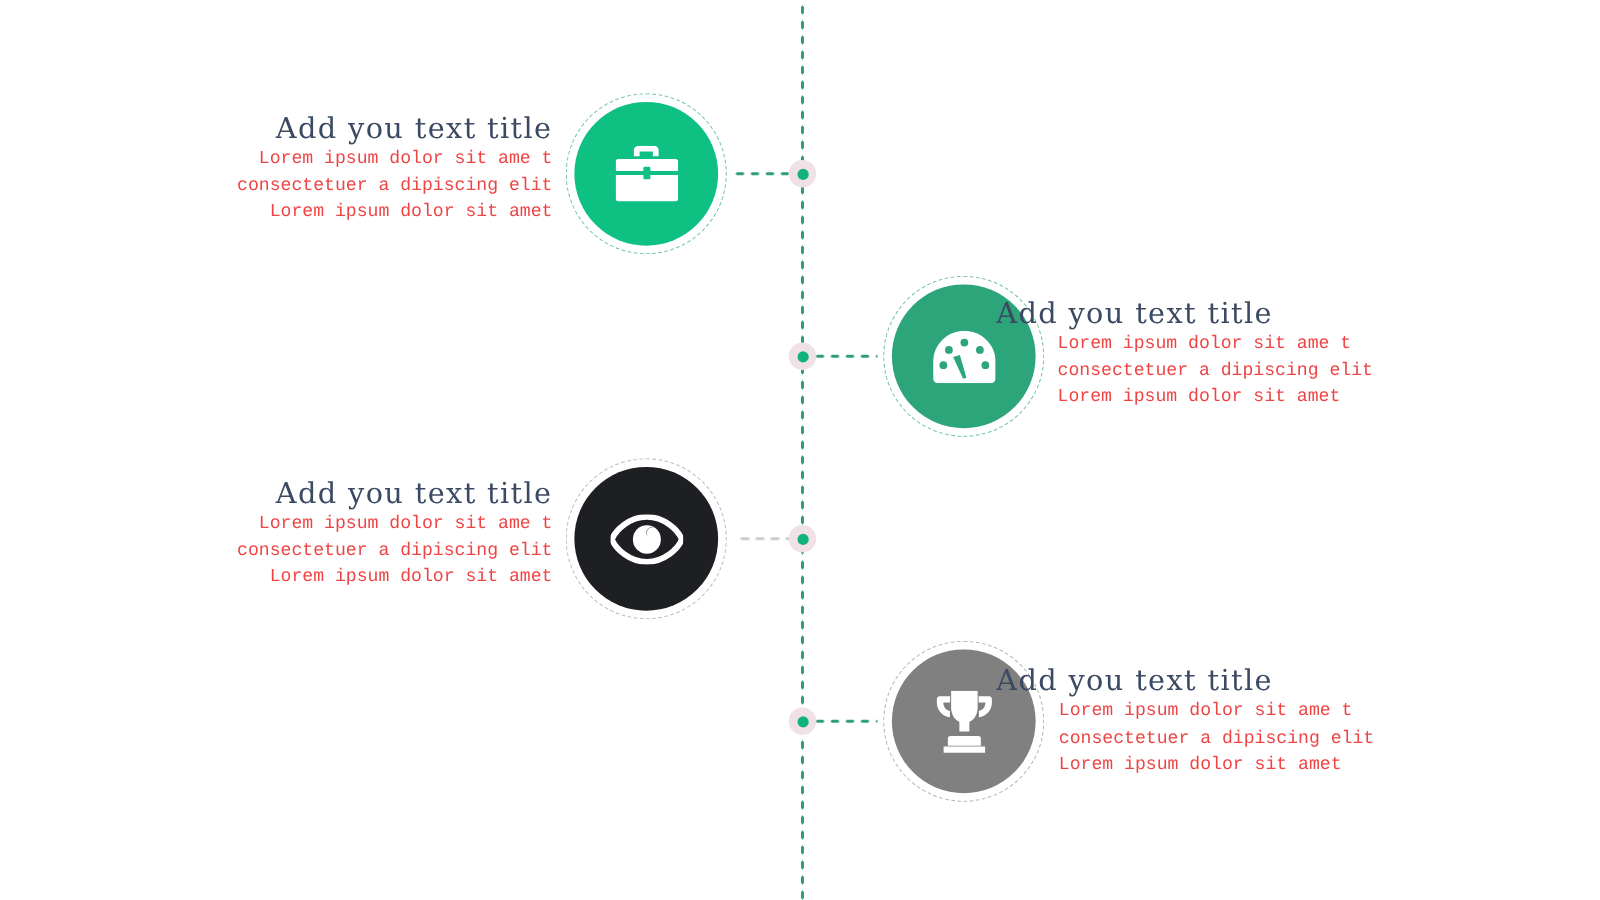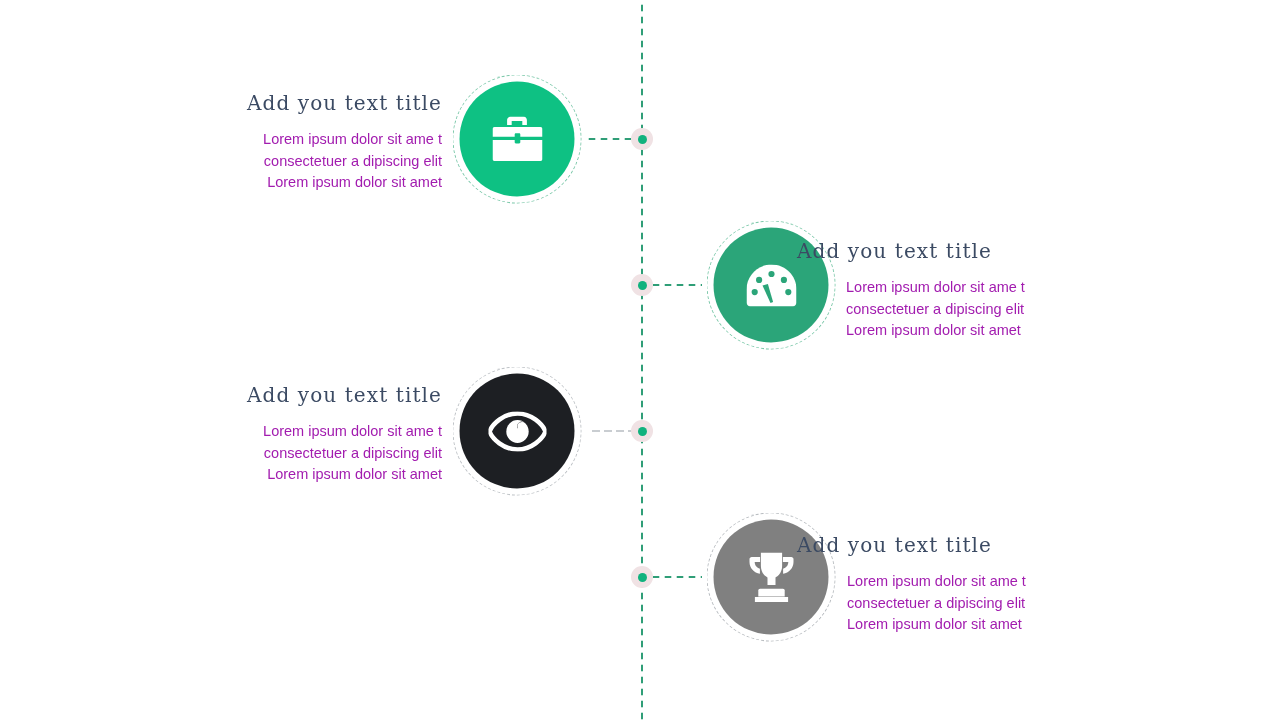--- a/index.html
+++ b/index.html
@@ -104,32 +104,31 @@
     justify-content: center;
   }
   .badge .disc svg { display: block; }
 
   
   .block {
     position: absolute;
   }
   .block .title {
     font-family: "DejaVu Serif", "Liberation Serif", serif;
-    font-size: 20px;
+    font-size: 23px;
     line-height: 27px;
     color: #3b4a63;
     letter-spacing: 1.1px;
     white-space: nowrap;
   }
   .block .body {
-    margin-top: 12px;
-    font-family: Liberation Sans, sans-serif;
+    font-family: Liberation Mono, monospace;
     font-size: 14.5px;
     line-height: 21.5px;
-    color: #a21caf;
+    color: #ef4444;
     white-space: nowrap;
   }
   .block.left  { text-align: right; }
   .block.right { text-align: left; }
 </style>
 </head>
 <body>
 
 <div id="stage">
 

